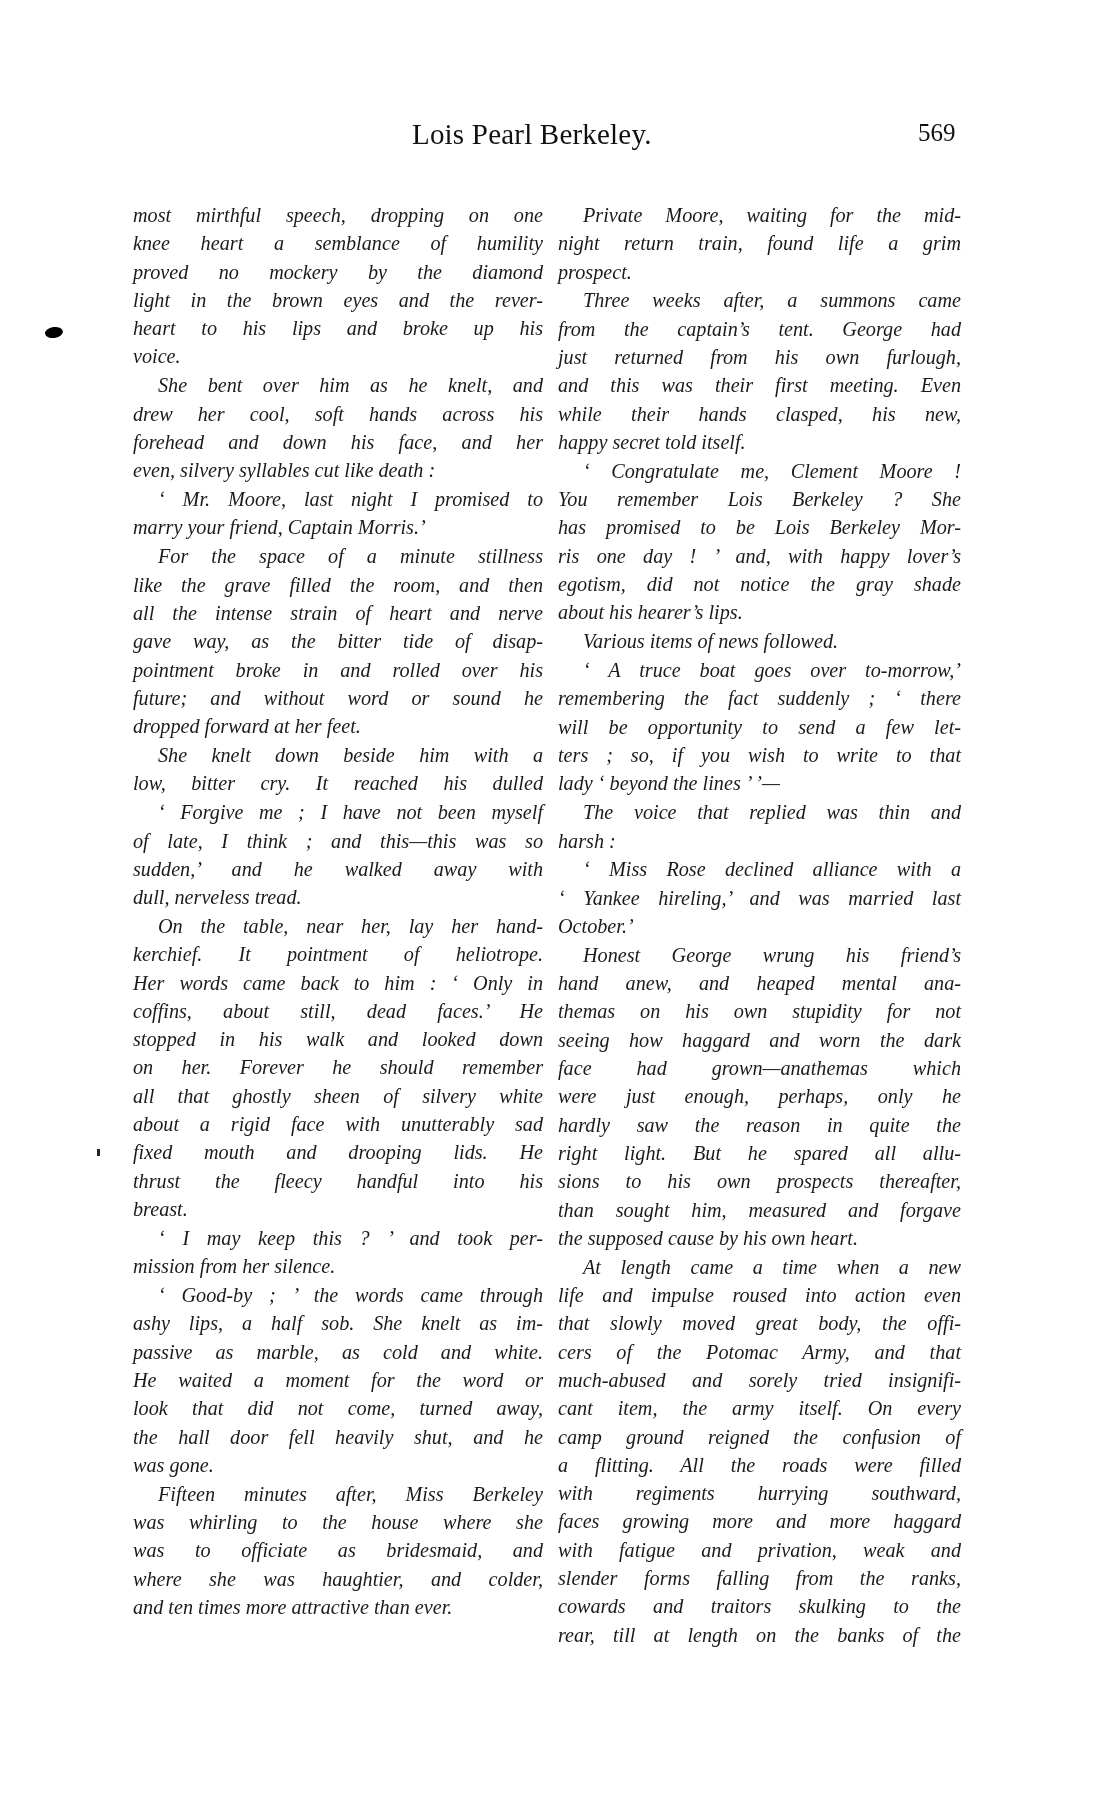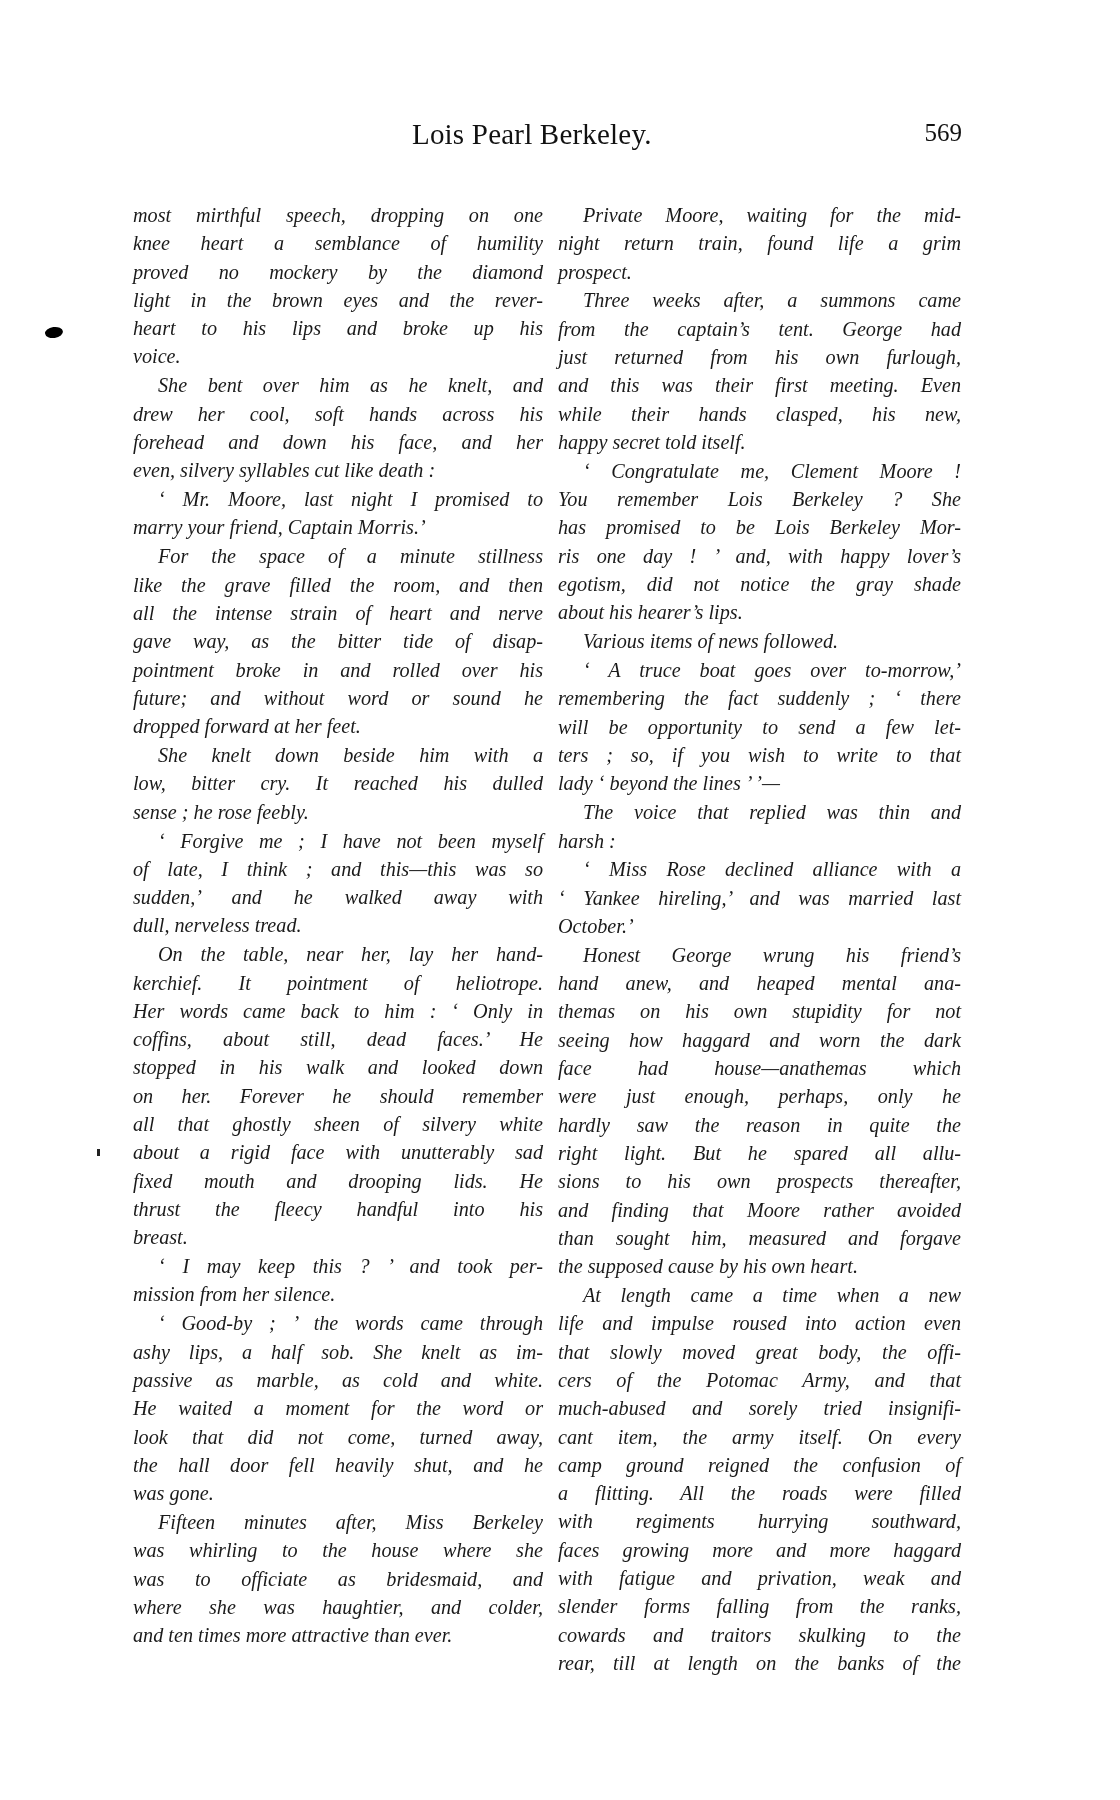--- a/index.html
+++ b/index.html
@@ -5,21 +5,21 @@
     html, body { margin: 0; padding: 0; }
     body {
       width: 1120px; height: 1800px; background: #ffffff; position: relative; overflow: hidden;
       color: #1a1a1a; font-family: "Liberation Serif", "DejaVu Serif", serif;
     }
     .running-title {
       position: absolute; left: 412px; top: 118px;
       font-size: 29px; letter-spacing: 0.2px; color: #111;
     }
     .page-number {
-      position: absolute; left: 918px; top: 119px; width: 44px; text-align: right;
+      position: absolute; left: 918px; top: 119px; width: 44px; text-align: left;
       font-size: 25px; color: #111;
     }
     .column {
       position: absolute; top: 201px; font-size: 20.2px; line-height: 28.3px;
     }
     .column.left { left: 133px; width: 410px; }
     .column.right { left: 558px; width: 403px; }
     .para { margin: 0 0 0.6px 0; font-style: italic; }
     .line {
       display: block; white-space: nowrap; text-align: justify; text-align-last: justify;
@@ -66,21 +66,20 @@
         <span class="line">like the grave filled the room, and then</span>
         <span class="line">all the intense strain of heart and nerve</span>
         <span class="line">gave way, as the bitter tide of disap-</span>
         <span class="line">pointment broke in and rolled over his</span>
         <span class="line">future; and without word or sound he</span>
         <span class="line last">dropped forward at her feet.</span>
       </div>
       <div class="para">
         <span class="line indent">She knelt down beside him with a</span>
         <span class="line">low, bitter cry. It reached his dulled</span>
-        <span class="line last">sense ; he rose feebly.</span>
       </div>
       <div class="para">
         <span class="line indent">‘ Forgive me ; I have not been myself</span>
         <span class="line">of late, I think ; and this—this was so</span>
         <span class="line">sudden,’ and he walked away with</span>
         <span class="line last">dull, nerveless tread.</span>
       </div>
       <div class="para">
         <span class="line indent">On the table, near her, lay her hand-</span>
         <span class="line">kerchief. It pointment of heliotrope.</span>
@@ -154,26 +153,25 @@
       <div class="para">
         <span class="line indent">‘ Miss Rose declined alliance with a</span>
         <span class="line">‘ Yankee hireling,’ and was married last</span>
         <span class="line last">October.’</span>
       </div>
       <div class="para">
         <span class="line indent">Honest George wrung his friend’s</span>
         <span class="line">hand anew, and heaped mental ana-</span>
         <span class="line">themas on his own stupidity for not</span>
         <span class="line">seeing how haggard and worn the dark</span>
-        <span class="line">face had house—anathemas which</span>
+        <span class="line">face had grown—anathemas which</span>
         <span class="line">were just enough, perhaps, only he</span>
         <span class="line">hardly saw the reason in quite the</span>
         <span class="line">right light. But he spared all allu-</span>
         <span class="line">sions to his own prospects thereafter,</span>
-        <span class="line">and finding that Moore rather avoided</span>
         <span class="line">than sought him, measured and forgave</span>
         <span class="line last">the supposed cause by his own heart.</span>
       </div>
       <div class="para">
         <span class="line indent">At length came a time when a new</span>
         <span class="line">life and impulse roused into action even</span>
         <span class="line">that slowly moved great body, the offi-</span>
         <span class="line">cers of the Potomac Army, and that</span>
         <span class="line">much-abused and sorely tried insignifi-</span>
         <span class="line">cant item, the army itself. On every</span>

